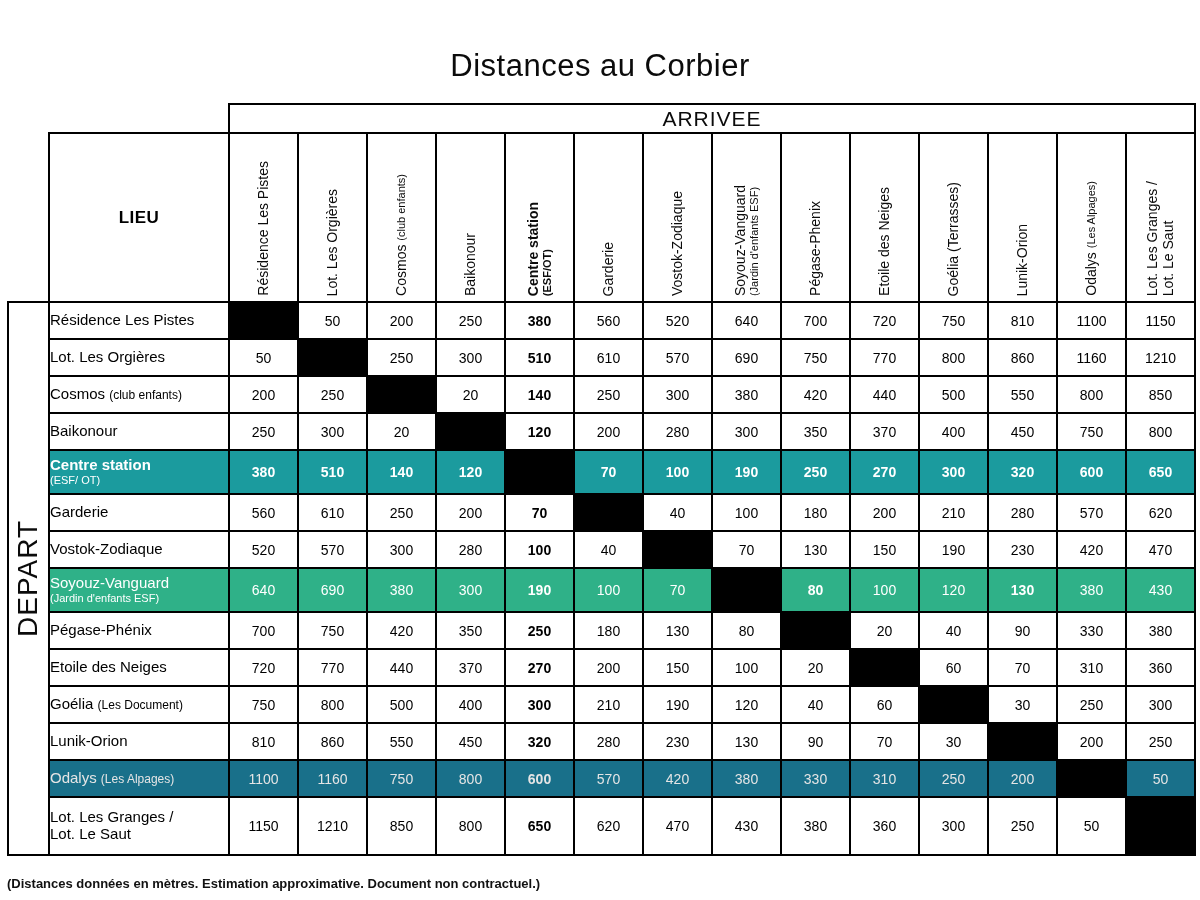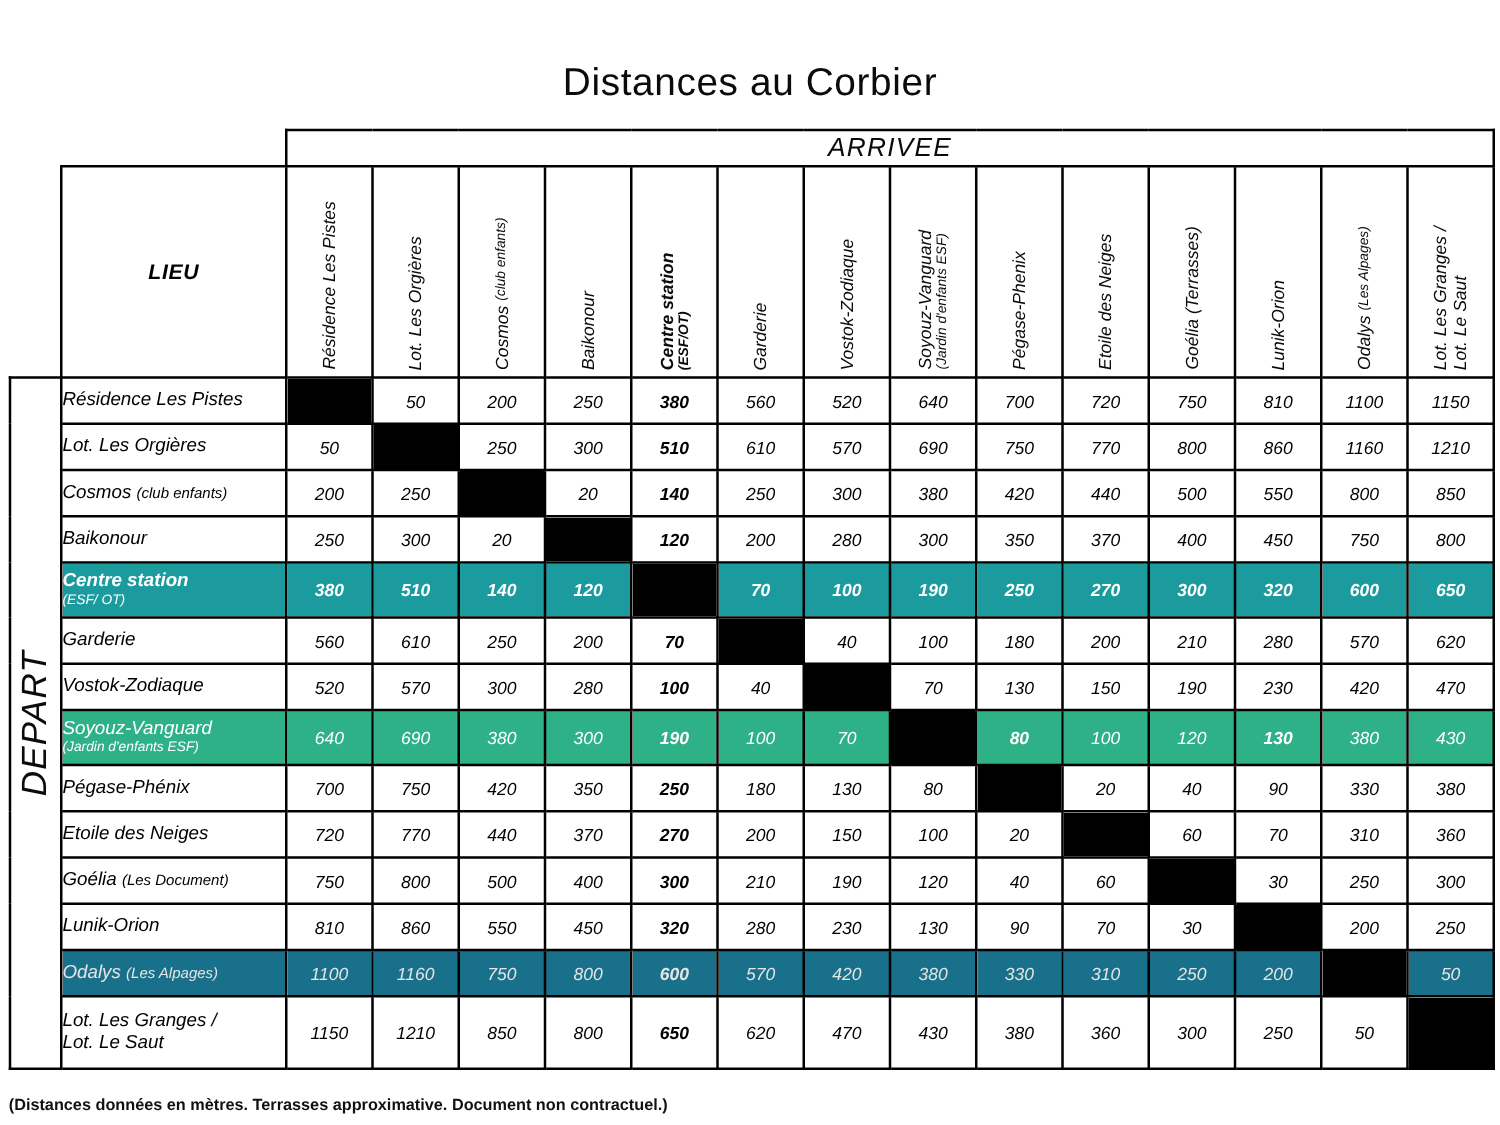--- a/index.html
+++ b/index.html
@@ -13,21 +13,21 @@
     position:relative;width:1200px;height:900px;background:#ffffff;
     font-family:"Liberation Sans","DejaVu Sans",sans-serif;color:#000;
     overflow:hidden;
   }
   .title{
     position:absolute;top:48px;left:0;width:100%;
     text-align:center;font-size:31px;letter-spacing:0.5px;color:#0b0b0b;
   }
   table.matrix{
     position:absolute;left:7px;top:103px;
-    border-collapse:collapse;table-layout:fixed;font-style:italic;
+    border-collapse:collapse;table-layout:fixed;
   }
   table.matrix td{border:2px solid var(--ink);padding:0;overflow:hidden;}
   table.matrix td.nob{border:none;background:#fff;}
   tr.band-row{height:29px;}
   .band-cell{
     font-size:21px;text-align:center;vertical-align:middle;
     letter-spacing:1px;color:#0b0b0b;
   }
   tr.head-row{height:168px;}
   .lieu{font-weight:bold;font-size:17px;text-align:center;vertical-align:middle;letter-spacing:0.5px;}
@@ -471,14 +471,14 @@
           <td class="val">380</td>
           <td class="val">360</td>
           <td class="val">300</td>
           <td class="val">250</td>
           <td class="val">50</td>
           <td class="diag"></td>
         </tr>
       </tbody>
   </table>
 
-  <div class="footer">(Distances données en mètres. Terrasses approximative. Document non contractuel.)</div>
+  <div class="footer">(Distances données en mètres. Estimation approximative. Document non contractuel.)</div>
 </div>
 
 </body></html>

